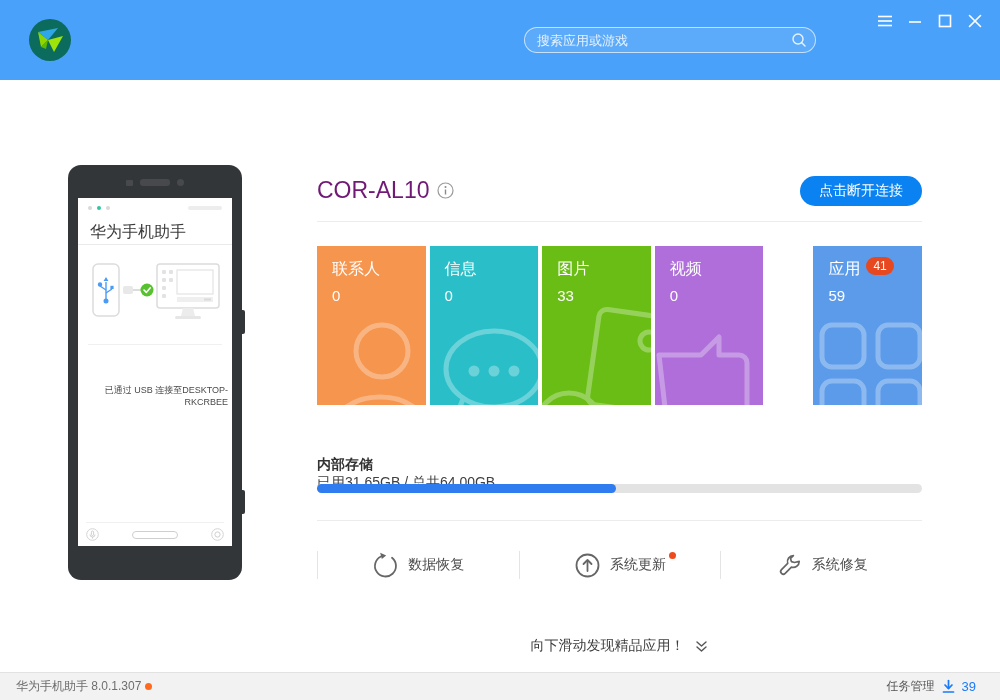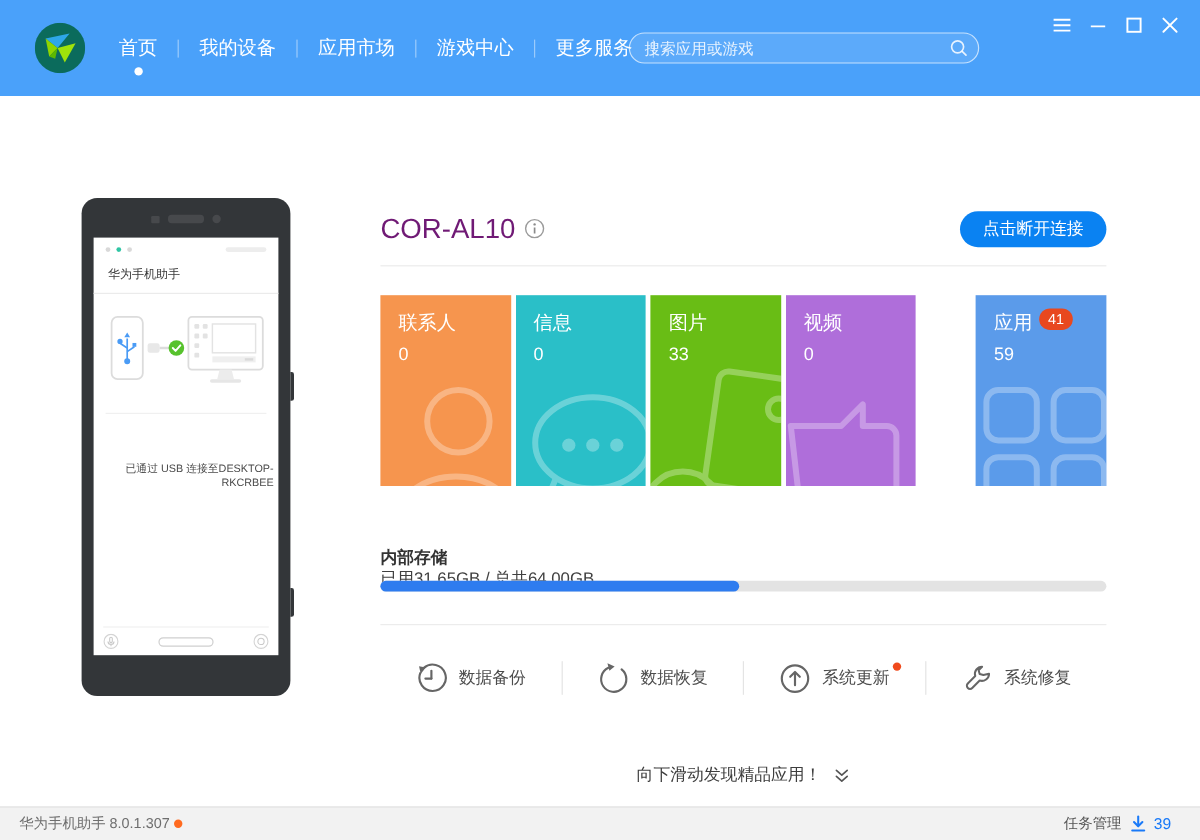--- a/index.html
+++ b/index.html
@@ -31,21 +31,21 @@
   .phone-notch { position:absolute; right:-3px; width:3px; height:24px; background:#333639; border-radius:0 2px 2px 0; }
   .earpiece { position:absolute; top:14px; left:0; right:0; display:flex; justify-content:center; align-items:center; gap:7px; }
   .ep-sq { width:7px; height:6px; background:#47494c; border-radius:1px; }
   .ep-bar { width:30px; height:7px; background:#47494c; border-radius:3px; }
   .ep-dot { width:7px; height:7px; background:#47494c; border-radius:50%; }
   .screen { position:absolute; left:10px; top:33px; width:154px; height:348px; background:#fff; }
   .scr-status { position:absolute; top:7px; left:10px; right:10px; height:6px; display:flex; align-items:center; gap:5px; }
   .st-dot { width:4px; height:4px; border-radius:50%; background:#d9d9d9; }
   .st-dot.teal { background:#2fc5a4; }
   .st-right { margin-left:auto; width:34px; height:4px; background:#ededed; border-radius:2px; }
-  .scr-title { position:absolute; top:24px; left:12px; font-size:10px; color:#3a3a3a; }
+  .scr-title { position:absolute; top:24px; left:12px; font-size:16px; color:#3a3a3a; }
   .scr-div1 { position:absolute; top:46px; left:0; right:0; height:1px; background:#ebebeb; }
   .scr-illu { position:absolute; top:58px; left:7px; }
   .scr-div2 { position:absolute; top:146px; left:10px; right:10px; height:1px; background:#f0f0f0; }
   .scr-conn { position:absolute; top:186px; left:4px; right:4px; text-align:right; font-size:9px; color:#4a4a4a; }
   .scr-nav { position:absolute; bottom:0; left:8px; right:8px; height:24px; border-top:1px solid #f0f0f0;
     display:flex; align-items:center; justify-content:space-between; }
   .scr-pill { width:46px; height:8px; border:1px solid #cfcfcf; border-radius:4px; }
 
   
   .content { position:absolute; left:317px; top:80px; width:605px; height:592px; }
@@ -100,35 +100,20 @@
   <div class="logo">
     <svg width="42" height="42" viewBox="0 0 42 42">
       <circle cx="21" cy="21" r="21" fill="#0B6B5C"></circle>
       <polygon points="9,13 29,9 19,21" fill="#2EA7E9"></polygon>
       <polygon points="9,13 19,21 12,28" fill="#8FD500"></polygon>
       <polygon points="19,21 34,17 25,33" fill="#9FE30B"></polygon>
       <polygon points="12,28 19,21 17,30" fill="#5CB800"></polygon>
     </svg>
   </div>
 
-  <div class="nav">
-    <div class="nav-item">
-      <span>首页</span>
-      <span class="active-dot"></span>
-    </div>
-    <div class="nav-sep"></div>
-    <div class="nav-item"><span>我的设备</span></div>
-    <div class="nav-sep"></div>
-    <div class="nav-item"><span>应用市场</span></div>
-    <div class="nav-sep"></div>
-    <div class="nav-item"><span>游戏中心</span></div>
-    <div class="nav-sep"></div>
-    <div class="nav-item"><span>更多服务</span></div>
-    <div class="nav-sep"></div>
-  </div>
 
   <div class="search">
     <input type="text" placeholder="搜索应用或游戏" style="">
     <svg class="search-icon" viewBox="0 0 16 16">
       <circle cx="7" cy="7" r="5" fill="none" stroke="rgba(255,255,255,0.85)" stroke-width="1.4"></circle>
       <line x1="10.8" y1="10.8" x2="14" y2="14" stroke="rgba(255,255,255,0.85)" stroke-width="1.4" stroke-linecap="round"></line>
     </svg>
   </div>
 
   <div class="winctrls">
@@ -301,29 +286,20 @@
   <div class="storage-row">
     <span class="storage-label">内部存储</span>
     <span class="storage-usage">已用31.65GB / 总共64.00GB</span>
   </div>
   <div class="progress">
     <div class="progress-fill" style="width: 49.5%;"></div>
   </div>
 
   <div class="actions-div"></div>
   <div class="actions">
-    <div class="action">
-      <svg width="27" height="27" viewBox="0 0 27 27">
-        <path d="M7.2 4.6 A11 11 0 1 1 4.2 9" fill="none" stroke="#666" stroke-width="1.8" stroke-linecap="round"></path>
-        <polygon points="3.2,3.2 8.8,4.2 4.6,9.6" fill="#666"></polygon>
-        <line x1="13.5" y1="13.5" x2="13.5" y2="7" stroke="#666" stroke-width="1.8" stroke-linecap="round"></line>
-        <line x1="13.5" y1="13.5" x2="8.5" y2="13.5" stroke="#666" stroke-width="1.8" stroke-linecap="round"></line>
-      </svg>
-      <span class="action-label">数据备份</span>
-    </div>
     <div class="action-sep"></div>
     <div class="action">
       <svg width="27" height="27" viewBox="0 0 27 27">
         <path d="M9 4.5 A 10.5 10.5 0 1 0 20 5.8" fill="none" stroke="#666" stroke-width="1.8" stroke-linecap="round"></path>
         <polygon points="8.2,0.8 9.8,7 14.2,3.4" fill="#666"></polygon>
       </svg>
       <span class="action-label">数据恢复</span>
     </div>
     <div class="action-sep"></div>
     <div class="action">

